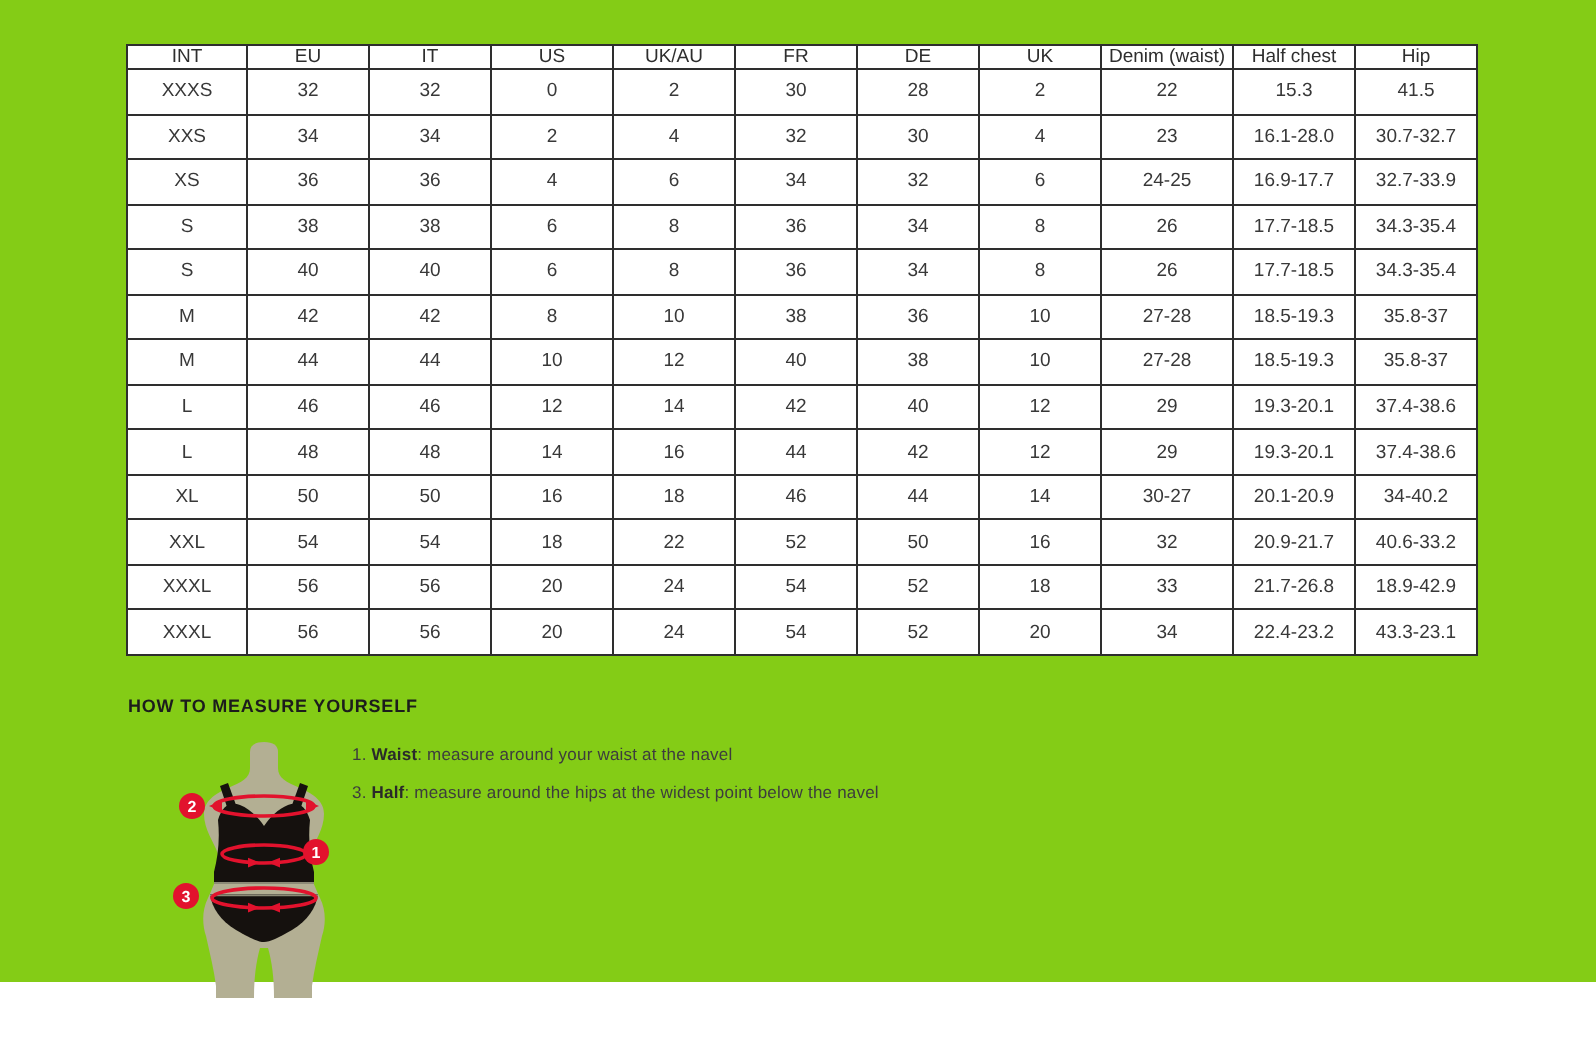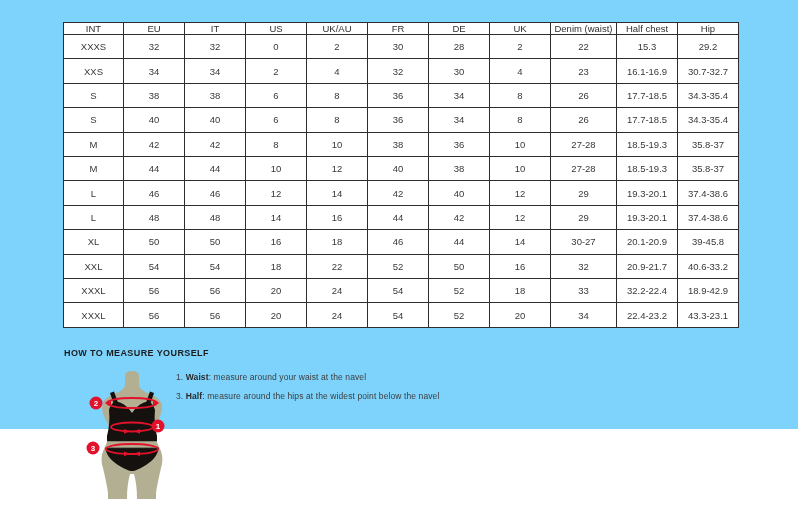--- a/index.html
+++ b/index.html
@@ -5,21 +5,21 @@
   :root{
     --red:#e2122d;
     --mannequin:#b3af93;
     --suit:#15110e;
     --border:#2e2e2e;
     --text:#3a3a3a;
   }
   *{margin:0;padding:0;box-sizing:border-box;}
   html,body{width:798px;height:519px;background:#ffffff;overflow:hidden;
     font-family:"Liberation Sans", sans-serif;color:var(--text);}
-  .page{position:relative;width:798px;height:429px;background:#7dd3fc;}
+  .page{position:relative;width:798px;height:491px;background:#84cc16;}
 
   
   table.size-table{
     position:absolute;left:63px;top:22px;width:675px;height:306px;
     border-collapse:collapse;table-layout:fixed;
     font-size:9.5px;color:#383838;
   }
   table.size-table th, table.size-table td{
     border:1px solid var(--border);
     text-align:center;vertical-align:middle;
@@ -88,34 +88,47 @@
           <td>XXXS</td>
           <td>32</td>
           <td>32</td>
           <td>0</td>
           <td>2</td>
           <td>30</td>
           <td>28</td>
           <td>2</td>
           <td>22</td>
           <td>15.3</td>
-          <td>29.2</td>
+          <td>41.5</td>
         </tr>
         <tr>
           <td>XXS</td>
           <td>34</td>
           <td>34</td>
           <td>2</td>
           <td>4</td>
           <td>32</td>
           <td>30</td>
           <td>4</td>
           <td>23</td>
-          <td>16.1-16.9</td>
+          <td>16.1-28.0</td>
           <td>30.7-32.7</td>
+        </tr>
+        <tr>
+          <td>XS</td>
+          <td>36</td>
+          <td>36</td>
+          <td>4</td>
+          <td>6</td>
+          <td>34</td>
+          <td>32</td>
+          <td>6</td>
+          <td>24-25</td>
+          <td>16.9-17.7</td>
+          <td>32.7-33.9</td>
         </tr>
         <tr>
           <td>S</td>
           <td>38</td>
           <td>38</td>
           <td>6</td>
           <td>8</td>
           <td>36</td>
           <td>34</td>
           <td>8</td>
@@ -192,21 +205,21 @@
           <td>XL</td>
           <td>50</td>
           <td>50</td>
           <td>16</td>
           <td>18</td>
           <td>46</td>
           <td>44</td>
           <td>14</td>
           <td>30-27</td>
           <td>20.1-20.9</td>
-          <td>39-45.8</td>
+          <td>34-40.2</td>
         </tr>
         <tr>
           <td>XXL</td>
           <td>54</td>
           <td>54</td>
           <td>18</td>
           <td>22</td>
           <td>52</td>
           <td>50</td>
           <td>16</td>
@@ -217,21 +230,21 @@
         <tr>
           <td>XXXL</td>
           <td>56</td>
           <td>56</td>
           <td>20</td>
           <td>24</td>
           <td>54</td>
           <td>52</td>
           <td>18</td>
           <td>33</td>
-          <td>32.2-22.4</td>
+          <td>21.7-26.8</td>
           <td>18.9-42.9</td>
         </tr>
         <tr>
           <td>XXXL</td>
           <td>56</td>
           <td>56</td>
           <td>20</td>
           <td>24</td>
           <td>54</td>
           <td>52</td>

